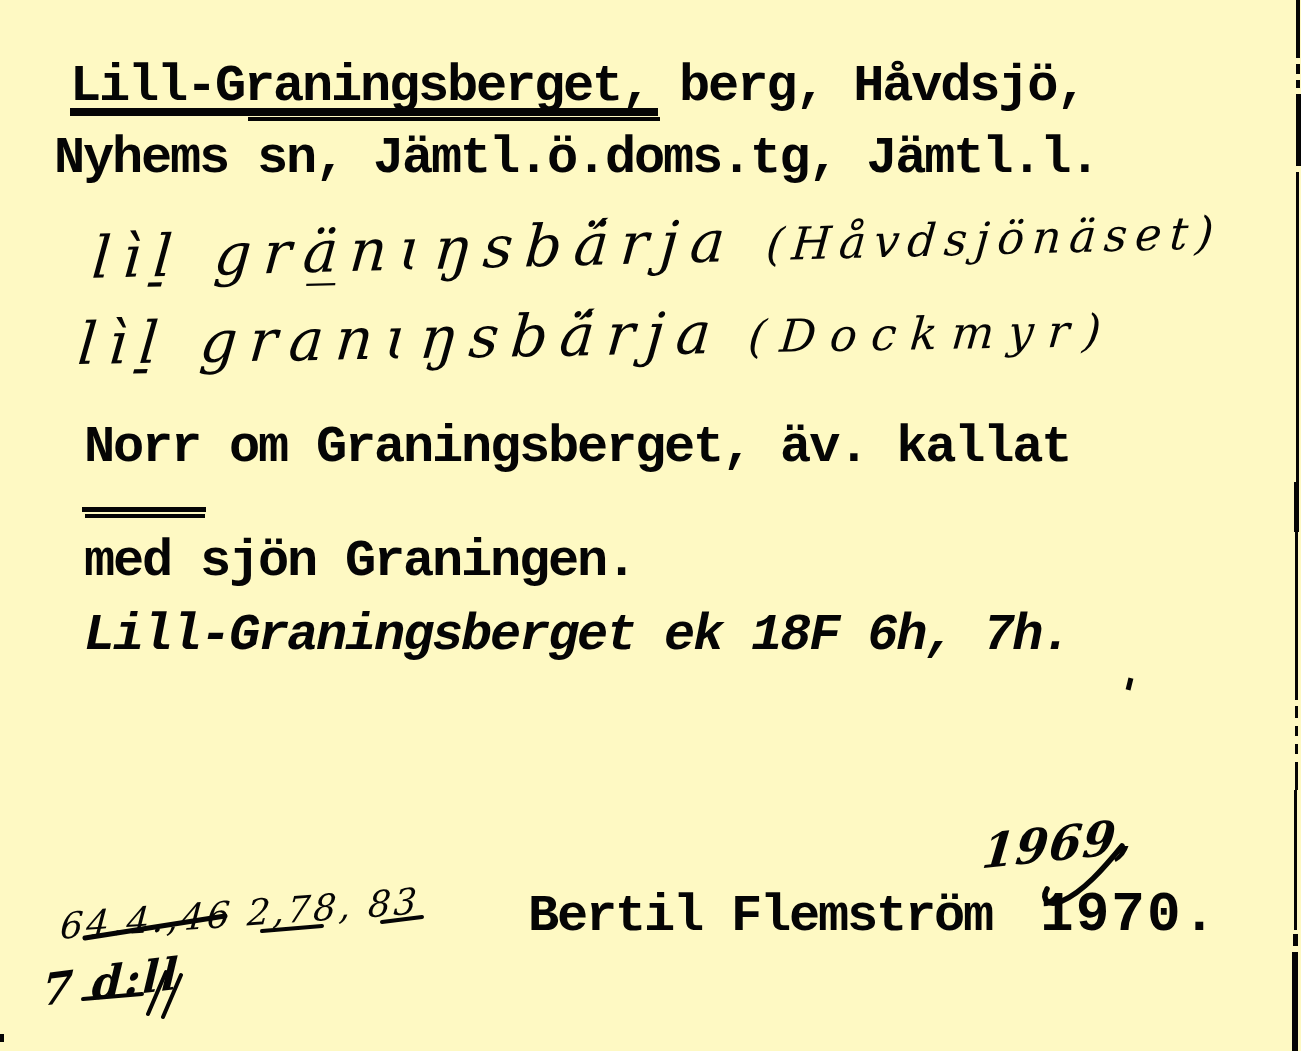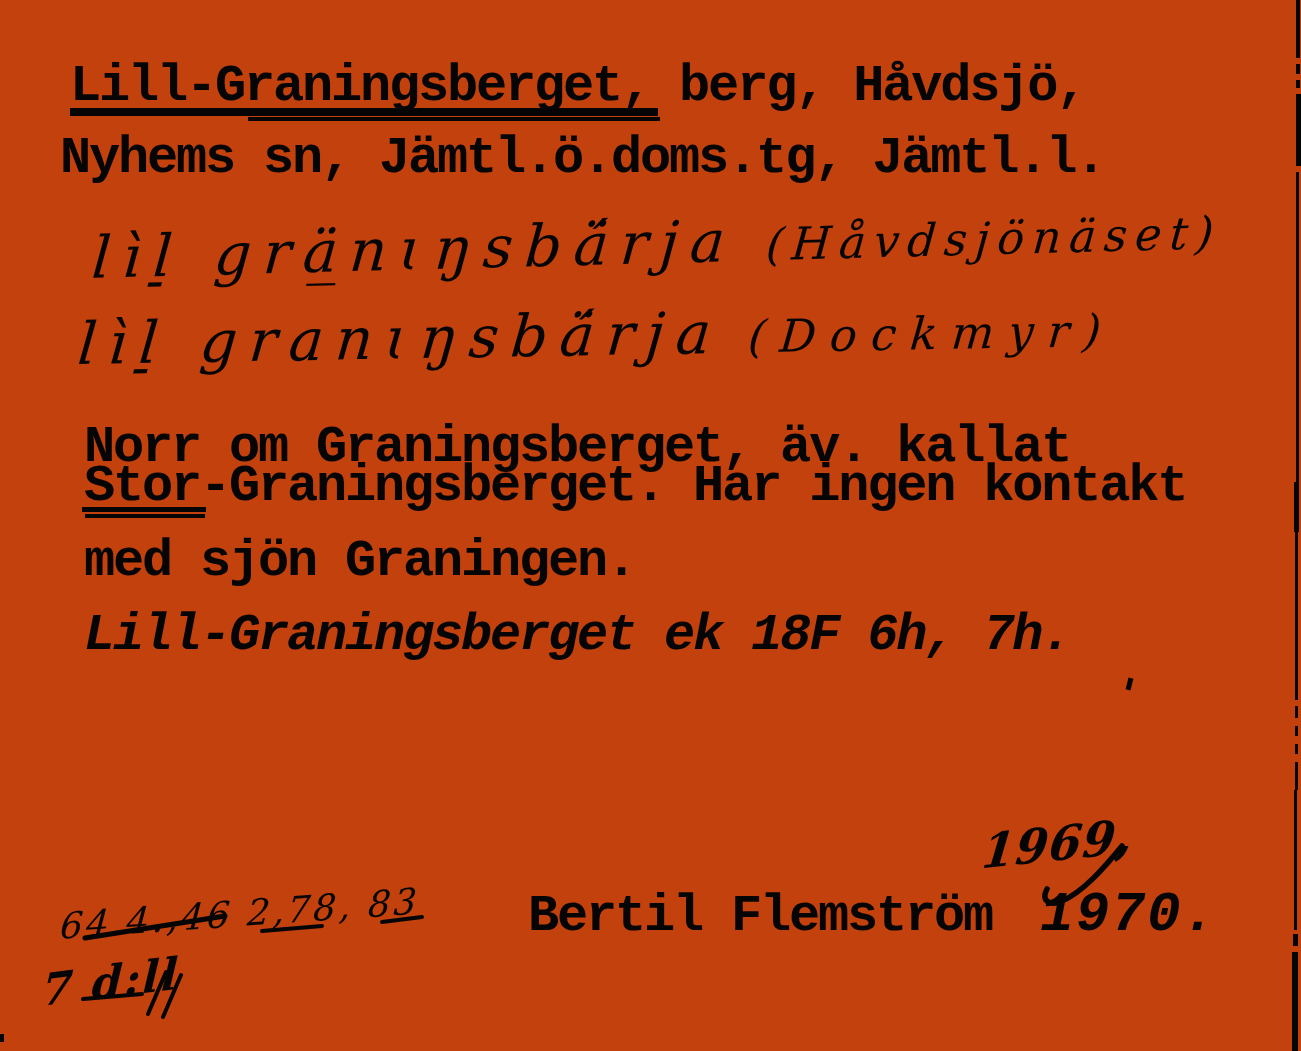--- a/index.html
+++ b/index.html
@@ -1,19 +1,19 @@
 <!DOCTYPE html>
 <html><head>
 <meta charset="utf-8">
 <style>
   html,body{margin:0;padding:0;background:#888;}
   .card{
     position:relative;
     width:1301px;height:1051px;
-    background:#c2410c;
+    background:#fef9c3;
     overflow:hidden;
     font-family:"Liberation Mono","DejaVu Sans Mono",monospace;
     color:#050505;
   }
   .typed{
     position:absolute;
     font-family:"Liberation Mono","DejaVu Sans Mono",monospace;
     font-size:52px;line-height:52px;
     font-weight:700;letter-spacing:-2.2px;
     white-space:pre;color:#050505;
@@ -34,39 +34,38 @@
 </head>
 <body>
 
 <div class="card">
 
   <div class="typed" style="left:70px;top:61px;"><span>Lill-Graningsberget</span><span>, berg, Håvdsjö,</span></div>
 
   <div class="bar" style="left:70px;top:108px;width:588px;height:8px;"></div>
   <div class="bar" style="left:248px;top:117px;width:412px;height:4px;"></div>
 
-  <div class="typed" style="left:60px;top:133px;">Nyhems sn, Jämtl.ö.doms.tg, Jämtl.l.</div>
+  <div class="typed" style="left:54px;top:133px;">Nyhems sn, Jämtl.ö.doms.tg, Jämtl.l.</div>
 
   <div class="hand dialect" style="left:92px;top:208px;transform:rotate(-1.5deg) skewX(-6deg);"><span>lìl̠ grä̲nɩŋsbä́rja</span><span class="src" style="margin-left:30px;">(Håvdsjönäset)</span></div>
 
   <div class="hand dialect" style="left:78px;top:300px;transform:rotate(-1deg) skewX(-6deg);"><span>lìl̠ granɩŋsbä́rja</span><span class="src" style="margin-left:26px;letter-spacing:14px;">(Dockmyr)</span></div>
 
   <div class="typed" style="left:84px;top:386px;margin-top:36px;">Norr om Graningsberget, äv. kallat</div>
-  <div class="typed" style="left:84px;top:461px;"><span>Stor</span><span>-Graningsberget. Har ingen kontakt</span></div>
 
   <div class="bar" style="left:82px;top:507px;width:124px;height:5px;"></div>
   <div class="bar" style="left:85px;top:514px;width:120px;height:4px;"></div>
   <div class="typed" style="left:84px;top:536px;">med sjön Graningen.</div>
 
   <div class="typed" style="left:84px;top:610px;font-style:italic;">Lill-Graningsberget ek 18F 6h, 7h.</div>
   <div class="speck" style="left:1127px;top:678px;width:5px;height:12px;transform:rotate(14deg);"></div>
 
   <div class="hand" style="left:982px;top:816px;font-size:47px;font-weight:700;transform:rotate(-6deg) skewX(-12deg);letter-spacing:1px;">1969,</div>
 
-  <div class="typed" style="left:528px;top:889px;"><span>Bertil Flemström</span><span style="margin-left:48px;font-size:56px;letter-spacing:2px;font-style:italic;">1970.</span></div>
+  <div class="typed" style="left:528px;top:889px;"><span>Bertil Flemström</span><span style="margin-left:48px;font-size:56px;letter-spacing:2px;">1970.</span></div>
 
   <div class="hand" style="left:60px;top:893px;font-size:36px;letter-spacing:3px;transform:rotate(-4deg) skewX(-8deg);">64.4.,46 2,78, 83</div>
   <div class="hand" style="left:42px;top:956px;font-size:44px;letter-spacing:2px;transform:rotate(-7deg) skewX(-10deg);font-weight:700;">7 d:ll</div>
 
   <svg class="overlay" width="1301" height="1051" viewBox="0 0 1301 1051">
     <path d="M1047,889 C1041,900 1049,907 1062,901 C1083,892 1104,868 1122,846" fill="none" stroke="#050505" stroke-width="5.5" stroke-linecap="round"></path>
     <path d="M85,938 L225,916" fill="none" stroke="#050505" stroke-width="5" stroke-linecap="round"></path>
     <path d="M262,931 L322,926" fill="none" stroke="#050505" stroke-width="4" stroke-linecap="round"></path>
     <path d="M382,922 L422,917" fill="none" stroke="#050505" stroke-width="4" stroke-linecap="round"></path>
     <path d="M83,999 L142,994" fill="none" stroke="#050505" stroke-width="4" stroke-linecap="round"></path>

